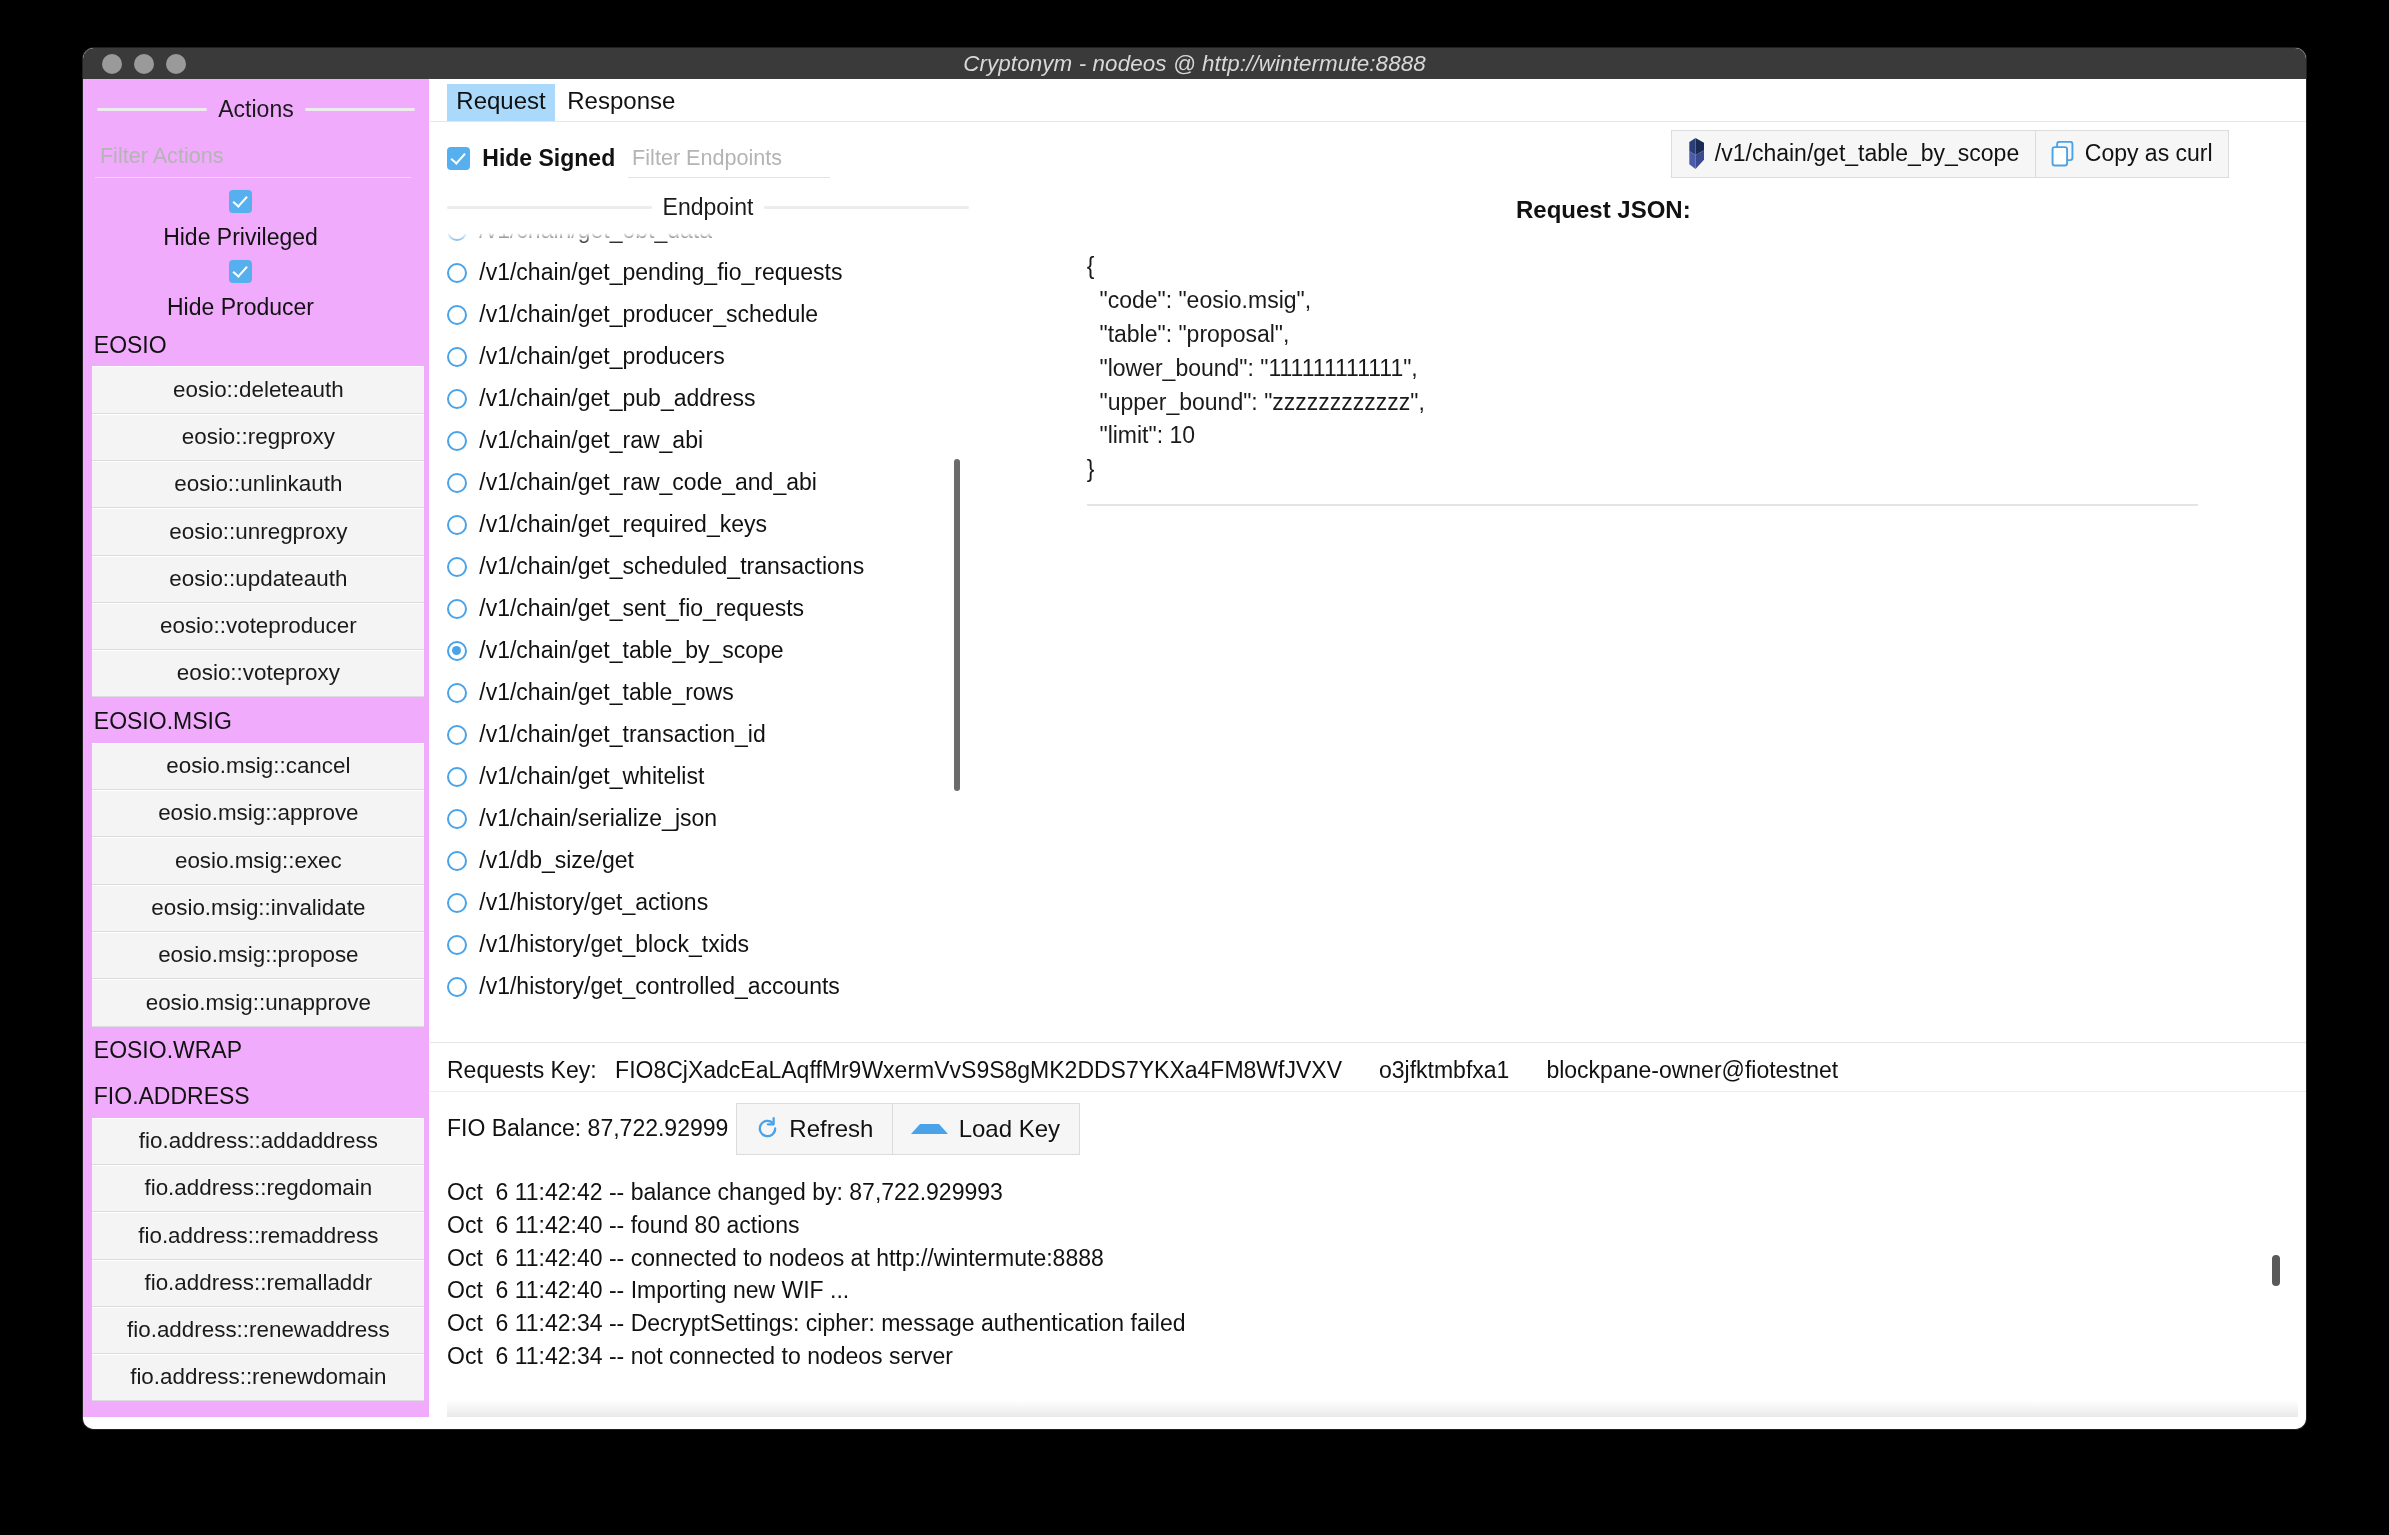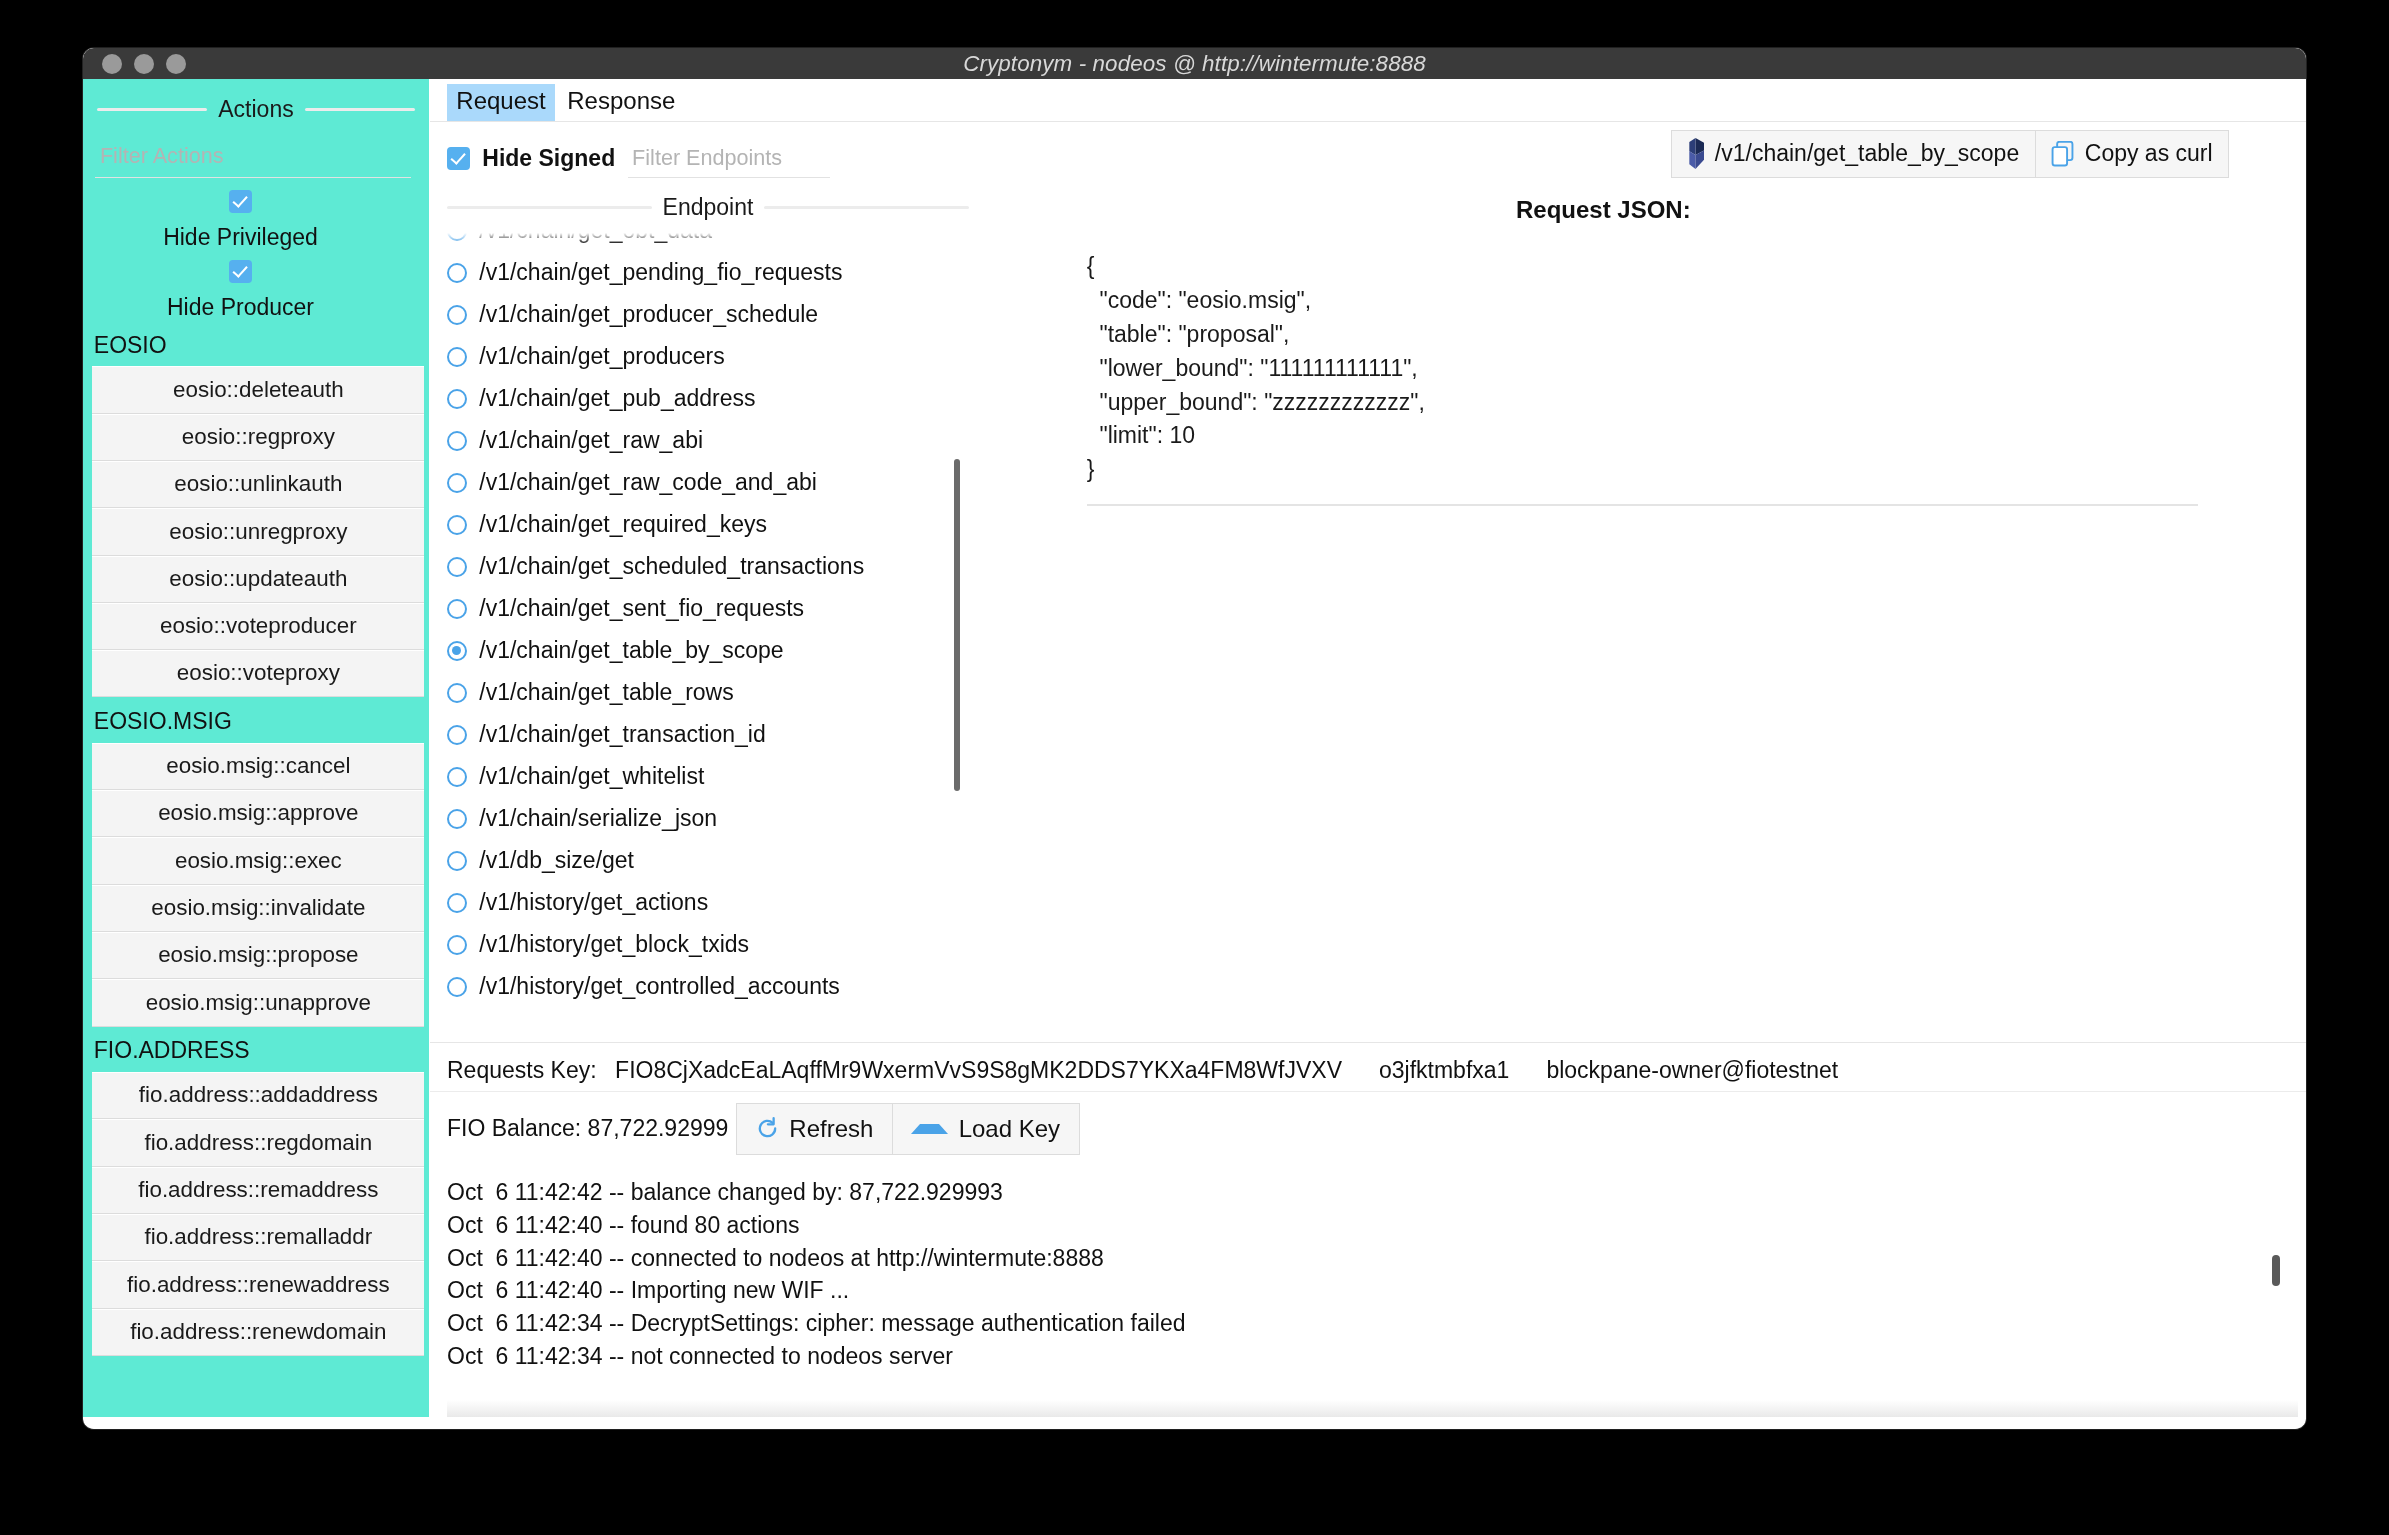--- a/index.html
+++ b/index.html
@@ -59,21 +59,21 @@
   #body-split {
     display: flex;
     height: calc(1381px - 43px);
     background: #fff;
   }
 
   
   #sidebar {
     width: 346px;
     flex: 0 0 346px;
-    background: #5eead4;
+    background: #f0abfc;
     position: relative;
     overflow: hidden;
     border-right: 0.8px solid #ffffff;
   }
   .group-title-row {
     display: flex;
     align-items: center;
     gap: 10.8px;
     padding: 17px 14px 7.7px 14px;
   }
@@ -450,20 +450,21 @@
           <div class="action-item">eosio::updateauth</div>
           <div class="action-item">eosio::voteproducer</div>
           <div class="action-item">eosio::voteproxy</div>
           <div class="cat-header">EOSIO.MSIG</div>
           <div class="action-item">eosio.msig::cancel</div>
           <div class="action-item">eosio.msig::approve</div>
           <div class="action-item">eosio.msig::exec</div>
           <div class="action-item">eosio.msig::invalidate</div>
           <div class="action-item">eosio.msig::propose</div>
           <div class="action-item">eosio.msig::unapprove</div>
+          <div class="cat-header">EOSIO.WRAP</div>
           <div class="cat-header">FIO.ADDRESS</div>
           <div class="action-item">fio.address::addaddress</div>
           <div class="action-item">fio.address::regdomain</div>
           <div class="action-item">fio.address::remaddress</div>
           <div class="action-item">fio.address::remalladdr</div>
           <div class="action-item">fio.address::renewaddress</div>
           <div class="action-item">fio.address::renewdomain</div>
         </div>
     </div>
 

